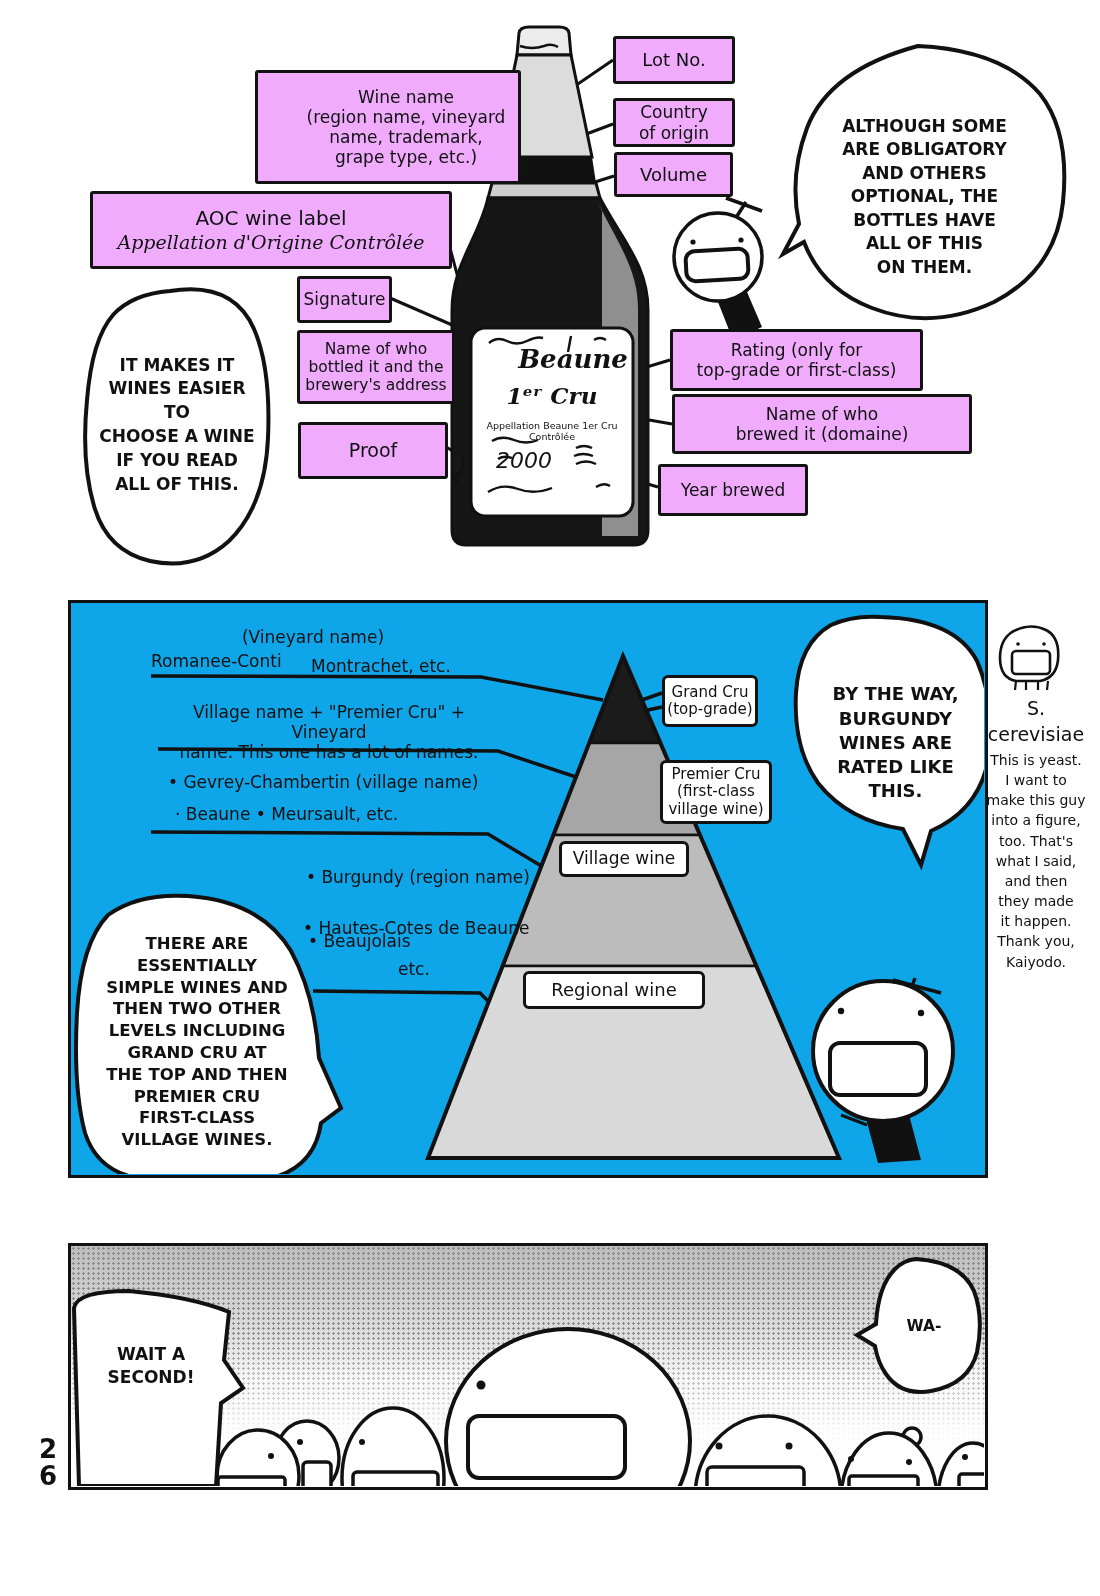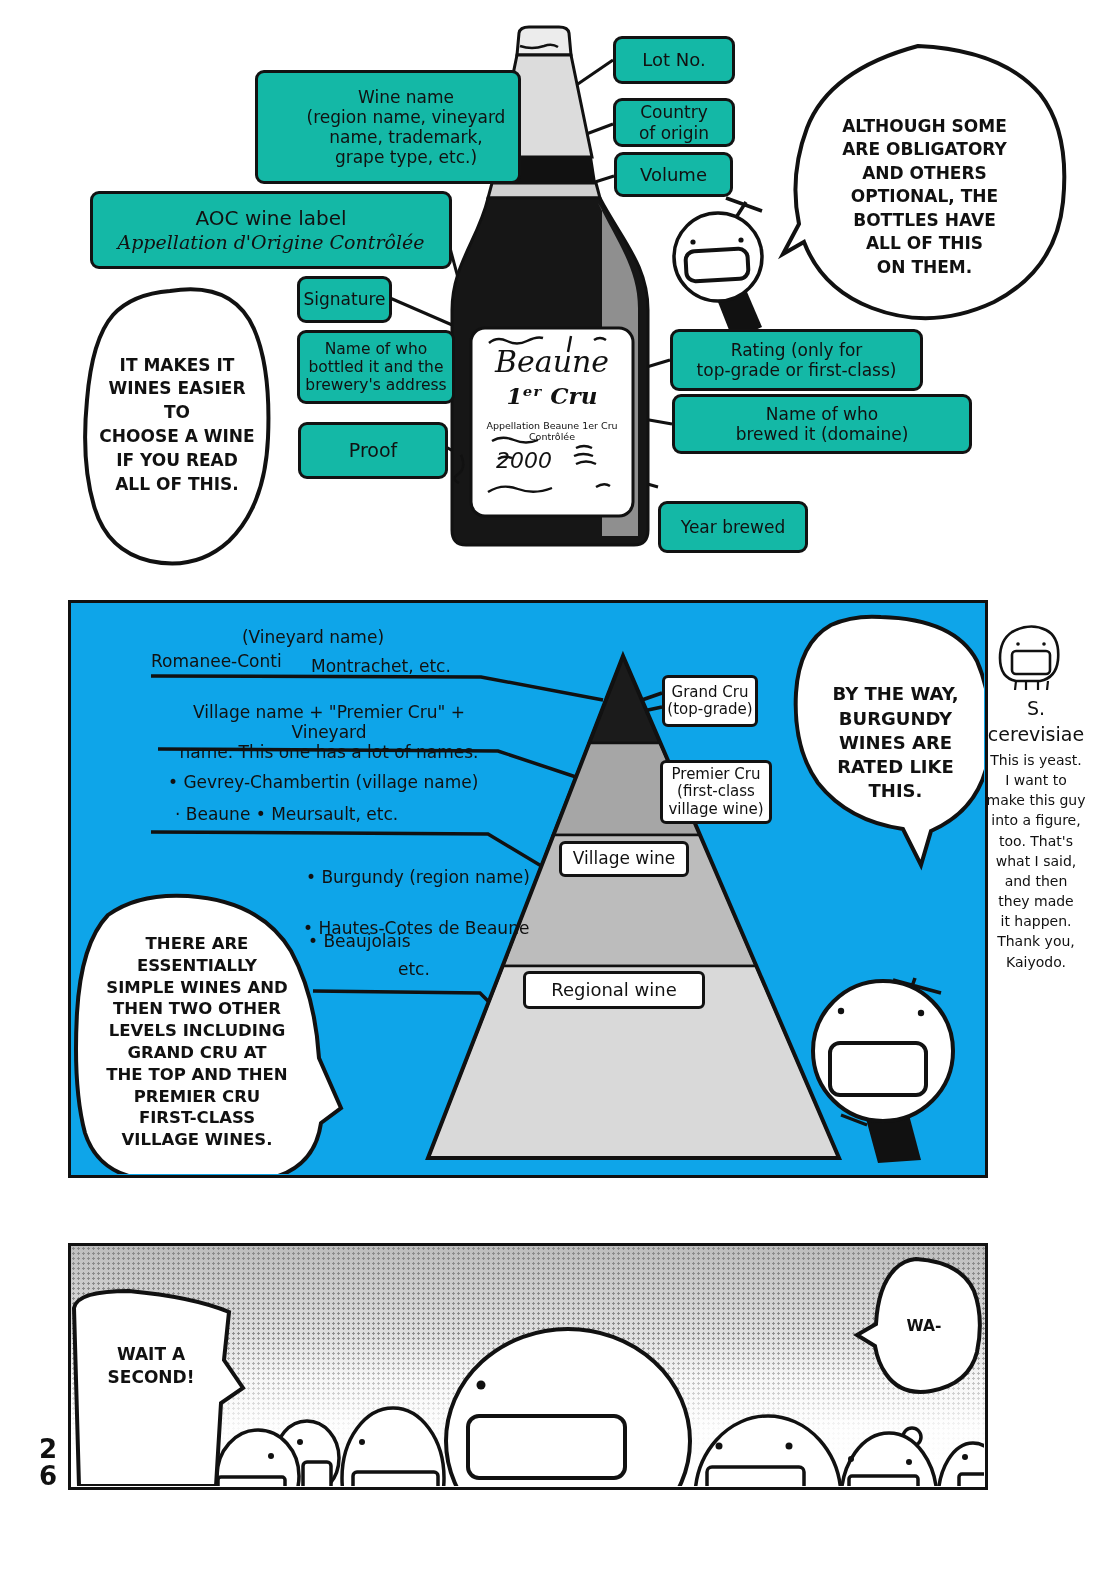--- a/index.html
+++ b/index.html
@@ -1,21 +1,21 @@
 <!DOCTYPE html>
 <html><head>
 <meta charset="utf-8">
 <style>
   html,body{margin:0;padding:0;background:#ffffff;}
   .page{position:relative;width:1100px;height:1596px;background:#fff;overflow:hidden;
         font-family:"DejaVu Sans",sans-serif;color:#111;}
   .abs{position:absolute;}
   .pre{white-space:pre-line;}
-  .callout{position:absolute;box-sizing:border-box;border:3px solid #121212;border-radius:9px;
-           background:#14b8a6;display:flex;align-items:center;justify-content:center;text-align:center;
+  .callout{position:absolute;box-sizing:border-box;border:3px solid #121212;border-radius:3px;
+           background:#f0abfc;display:flex;align-items:center;justify-content:center;text-align:center;
            white-space:pre-line;line-height:1.18;font-size:17px;z-index:4;}
   .bubtxt{position:absolute;display:flex;align-items:center;justify-content:center;text-align:center;
           white-space:pre-line;font-weight:bold;z-index:5;}
   .panel{position:absolute;box-sizing:border-box;border:3.5px solid #111;background:#0ea5e9;}
   svg{display:block;}
   .lvlbox{position:absolute;box-sizing:border-box;border:3px solid #121212;border-radius:6px;background:#fff;
           display:flex;align-items:center;justify-content:center;text-align:center;white-space:pre-line;
           line-height:1.15;font-size:15px;z-index:6;}
   .listtxt{position:absolute;font-size:17px;white-space:pre-line;z-index:3;}
   .halftone{background-color:#efefef;
@@ -100,23 +100,23 @@
   </div>
   <div class="callout" style="left:297px;top:276px;width:95px;height:47px;">Signature</div>
   <div class="callout" style="left:297px;top:330px;width:158px;height:74px;font-size:15.5px;">Name of who
 bottled it and the
 brewery's address</div>
   <div class="callout" style="left:298px;top:422px;width:150px;height:57px;font-size:19px;">Proof</div>
   <div class="callout" style="left:670px;top:329px;width:253px;height:62px;">Rating (only for
 top-grade or first-class)</div>
   <div class="callout" style="left:672px;top:394px;width:300px;height:60px;">Name of who
 brewed it (domaine)</div>
-  <div class="callout" style="left:658px;top:464px;width:150px;height:52px;margin-top:37px;">Year brewed</div>
-
-  <div class="labeltxt" style="left:473px;top:344px;width:158px;font-family:'DejaVu Serif',serif;font-style:italic;font-weight:400;font-size:30px;">Beaune</div>
+  <div class="callout" style="left:658px;top:464px;width:150px;height:52px;">Year brewed</div>
+
+  <div class="labeltxt" style="left:494px;top:344px;width:158px;font-family:'DejaVu Serif',serif;font-style:italic;font-weight:700;font-size:26px;">Beaune</div>
   <div class="labeltxt" style="left:473px;top:382px;width:158px;font-family:'DejaVu Serif',serif;font-style:italic;font-weight:600;font-size:23px;">1ᵉʳ Cru</div>
   <div class="labeltxt" style="left:472px;top:420px;width:160px;font-size:9.5px;">Appellation Beaune 1er Cru Contrôlée</div>
   <div class="labeltxt" style="left:484px;top:448px;width:80px;font-style:italic;font-size:22px;">2000</div>
 
   <div class="bubtxt" style="left:802px;top:82px;width:245px;height:230px;font-size:17px;line-height:1.38;">ALTHOUGH SOME
 ARE OBLIGATORY
 AND OTHERS
 OPTIONAL, THE
 BOTTLES HAVE
 ALL OF THIS

